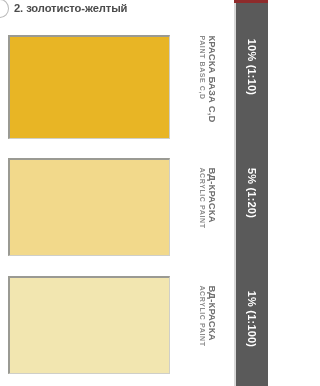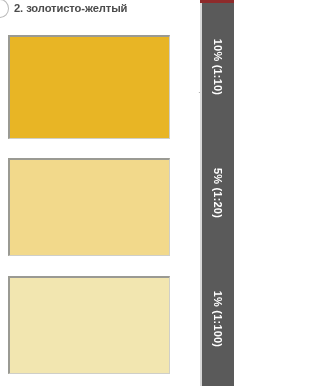--- a/index.html
+++ b/index.html
@@ -10,21 +10,21 @@
   body {
     width: 269px;
     height: 386px;
     overflow: hidden;
     font-family: "Liberation Sans", sans-serif;
     position: relative;
   }
 
   #page {
     position: relative;
-    width: 234px;
+    width: 268px;
     height: 386px;
     background: #ffffff;
   }
 
   
   .header {
     position: absolute;
     left: 0;
     top: 0;
     width: 235px;

